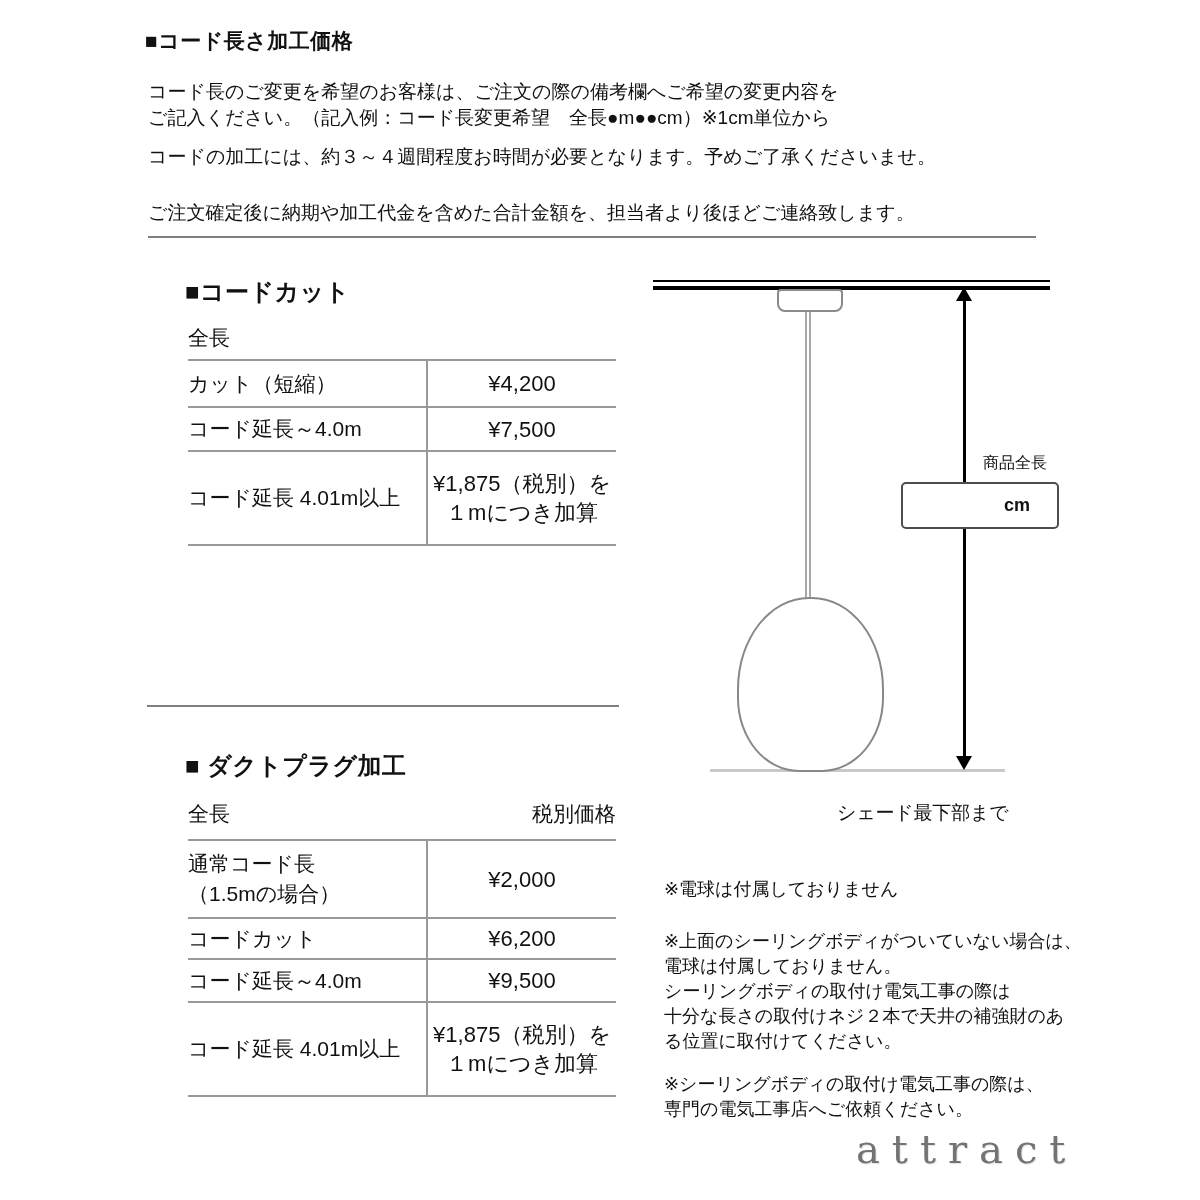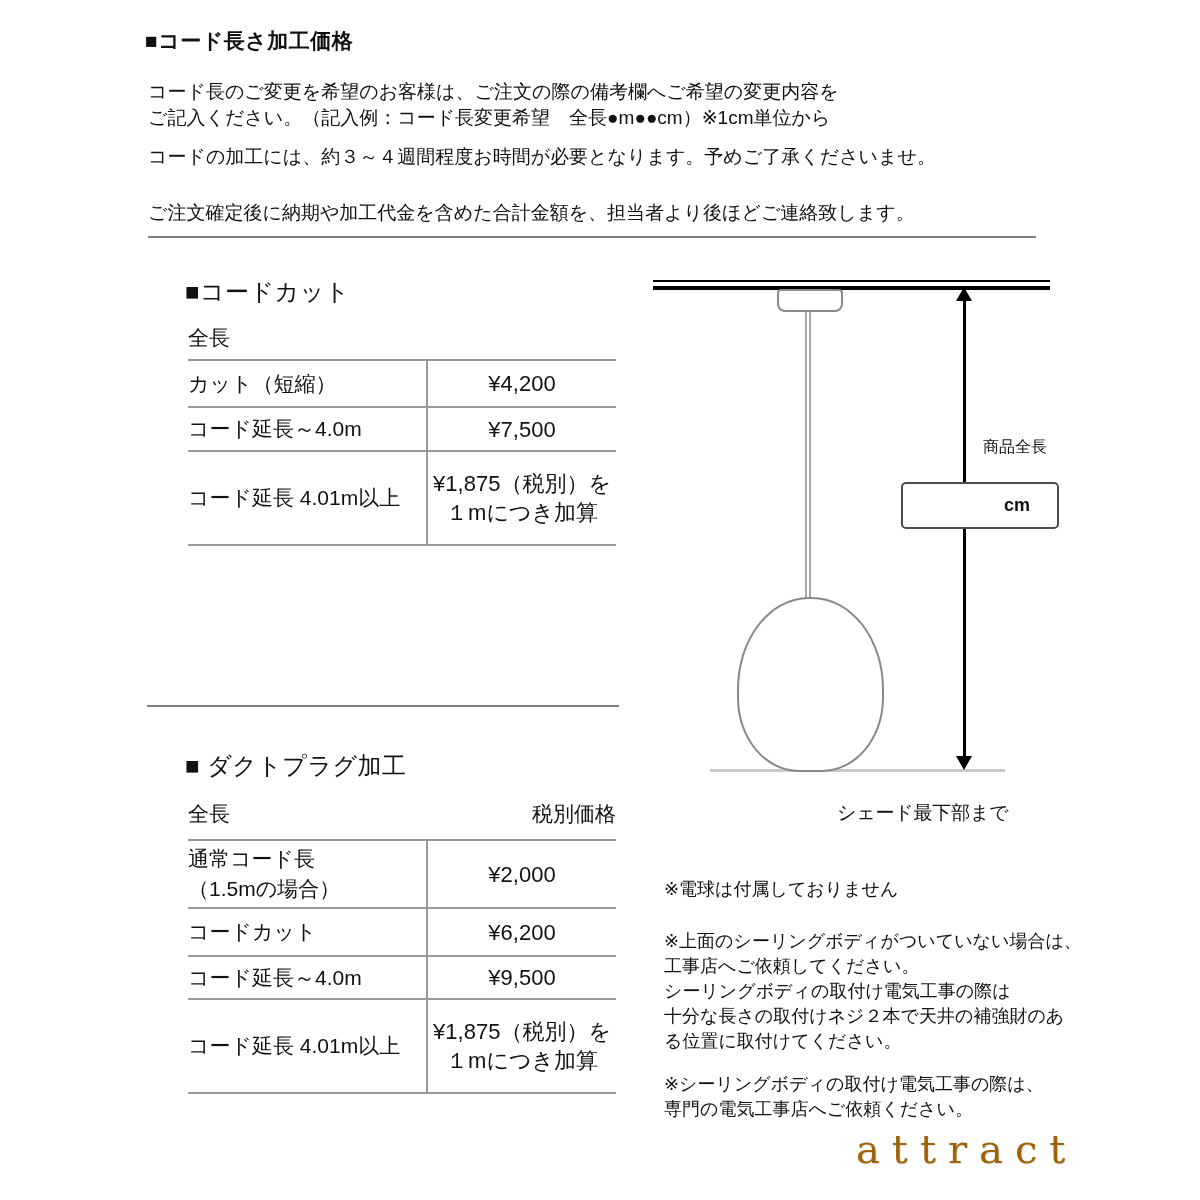--- a/index.html
+++ b/index.html
@@ -7,21 +7,21 @@
   .page {
     position:relative; width:1200px; height:1200px; background:#ffffff;
     font-family:"Liberation Sans","DejaVu Sans",sans-serif; color:#111111;
     overflow:hidden;
   }
   .abs { position:absolute; }
 
   
   .main-title { left:145px; top:27px; font-size:21px; font-weight:bold; letter-spacing:0.5px; }
   .intro { left:148px; font-size:19px; line-height:26px; }
-  .sec-heading { font-size:24px; font-weight:normal; letter-spacing:0.5px; }
+  .sec-heading { font-size:24px; font-weight:bold; letter-spacing:0.5px; }
 
   
   .divider { height:2px; background:#7f7f7f; }
 
   
   .ptable { position:absolute; left:188px; width:428px; border-top:2px solid #999999; border-bottom:2px solid #999999; }
   .prow { display:flex; }
   .prow + .prow { border-top:2px solid #999999; }
   .pcell-label {
     width:240px; border-right:2px solid #999999; display:flex; flex-direction:column;
@@ -48,29 +48,29 @@
   .arrow-up { left:956px; top:287px; width:0; height:0;
               border-left:8px solid transparent; border-right:8px solid transparent;
               border-bottom:14px solid #000; z-index:1; }
   .arrow-down { left:956px; top:756px; width:0; height:0;
                 border-left:8px solid transparent; border-right:8px solid transparent;
                 border-top:14px solid #000; z-index:1; }
   .measure-box { left:901px; top:482px; width:158px; height:47px; background:#fff;
                  border:2px solid #4d4d4d; border-radius:5px; z-index:4;
                  display:flex; align-items:center; justify-content:flex-end; padding-right:27px;
                  font-size:18px; font-weight:bold; }
-  .len-label { left:983px; top:437px; font-size:16px; z-index:4; }
+  .len-label { left:983px; top:453px; font-size:16px; z-index:4; }
   .diagram-caption { left:837px; top:800px; font-size:19px; letter-spacing:-0.2px; }
 
   
   .note { left:664px; font-size:18px; line-height:25px; }
 
   
   .watermark {
-    left:856px; top:1126px; font-size:40px; letter-spacing:12px; color:#a16207;
+    left:856px; top:1126px; font-size:40px; letter-spacing:12px; color:#737373;
     font-family:"DejaVu Serif","Liberation Serif",serif;
     text-shadow:1px 1px 1px #e2e2e2;
   }
 </style>
 </head>
 <body>
 
 <div class="page">
 
   <div class="abs main-title">■コード長さ加工価格</div>
@@ -105,28 +105,28 @@
     </div>
   </div>
 
   <div class="abs divider" style="left:147px; top:705px; width:472px;"></div>
 
   <div class="abs sec-heading" style="left:185px; top:750px;">■ ダクトプラグ加工</div>
   <div class="abs col-header" style="left:188px; top:800px;">全長</div>
   <div class="abs col-header" style="left:428px; top:800px; width:188px; text-align:right;">税別価格</div>
 
   <div class="ptable" style="top:839px;">
-    <div class="prow" style="height:66px;">
+    <div class="prow" style="height:76px;">
       <div class="pcell-label">
         <span>通常コード長</span>
         <span>（1.5mの場合）</span>
       </div>
       <div class="pcell-price">¥2,000</div>
     </div>
-    <div class="prow" style="height:48px;">
+    <div class="prow" style="height:41px;">
       <div class="pcell-label">コードカット</div>
       <div class="pcell-price">¥6,200</div>
     </div>
     <div class="prow" style="height:43px;">
       <div class="pcell-label">コード延長～4.0m</div>
       <div class="pcell-price">¥9,500</div>
     </div>
     <div class="prow" style="height:94px;">
       <div class="pcell-label">コード延長 4.01m以上</div>
       <div class="pcell-price">
@@ -148,21 +148,21 @@
   <div class="abs len-label">商品全長</div>
   <div class="abs measure-box">
     <span>cm</span>
   </div>
   <div class="abs diagram-caption">シェード最下部まで</div>
 
   <div class="abs note" style="top:877px;">※電球は付属しておりません</div>
 
   <div class="abs note" style="top:929px;">
     <div>※上面のシーリングボディがついていない場合は、</div>
-    <div>工事店へご依頼してください。</div>
+    <div>電球は付属しておりません。</div>
     <div>シーリングボディの取付け電気工事の際は</div>
     <div>十分な長さの取付けネジ２本で天井の補強財のあ</div>
     <div>る位置に取付けてください。</div>
   </div>
 
   <div class="abs note" style="top:1072px;">
     <div>※シーリングボディの取付け電気工事の際は、</div>
     <div>専門の電気工事店へご依頼ください。</div>
   </div>
 

